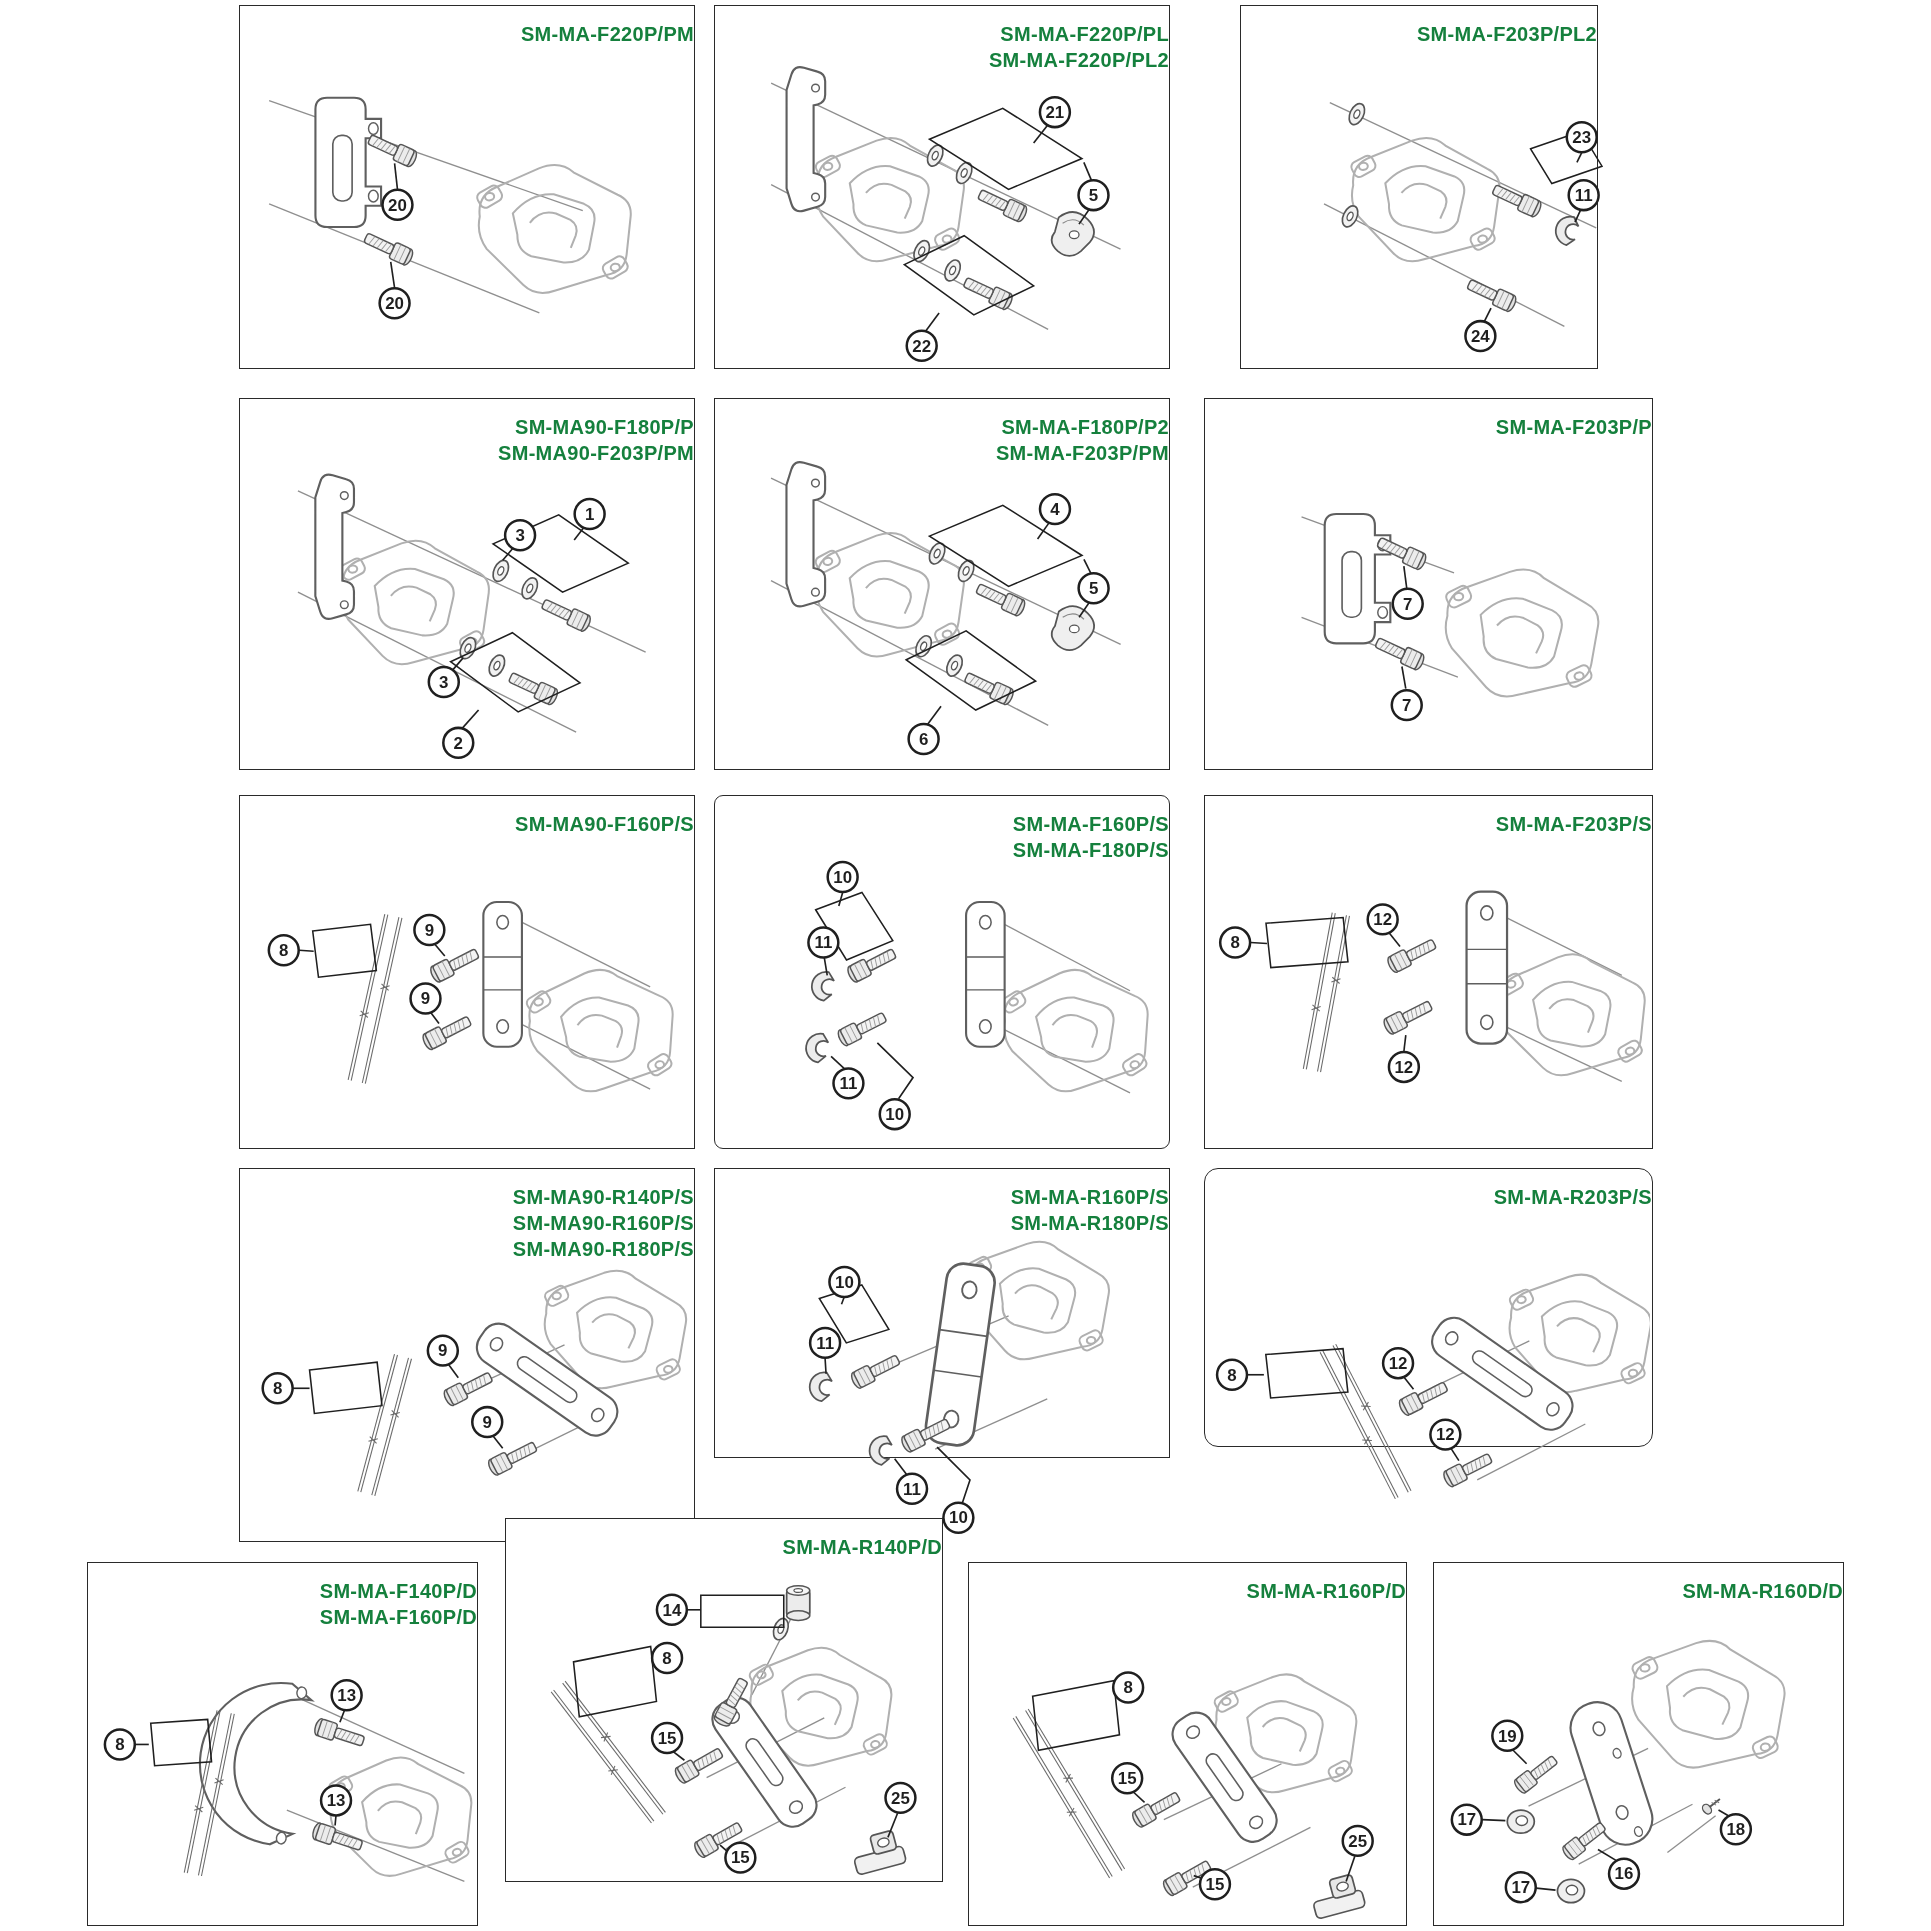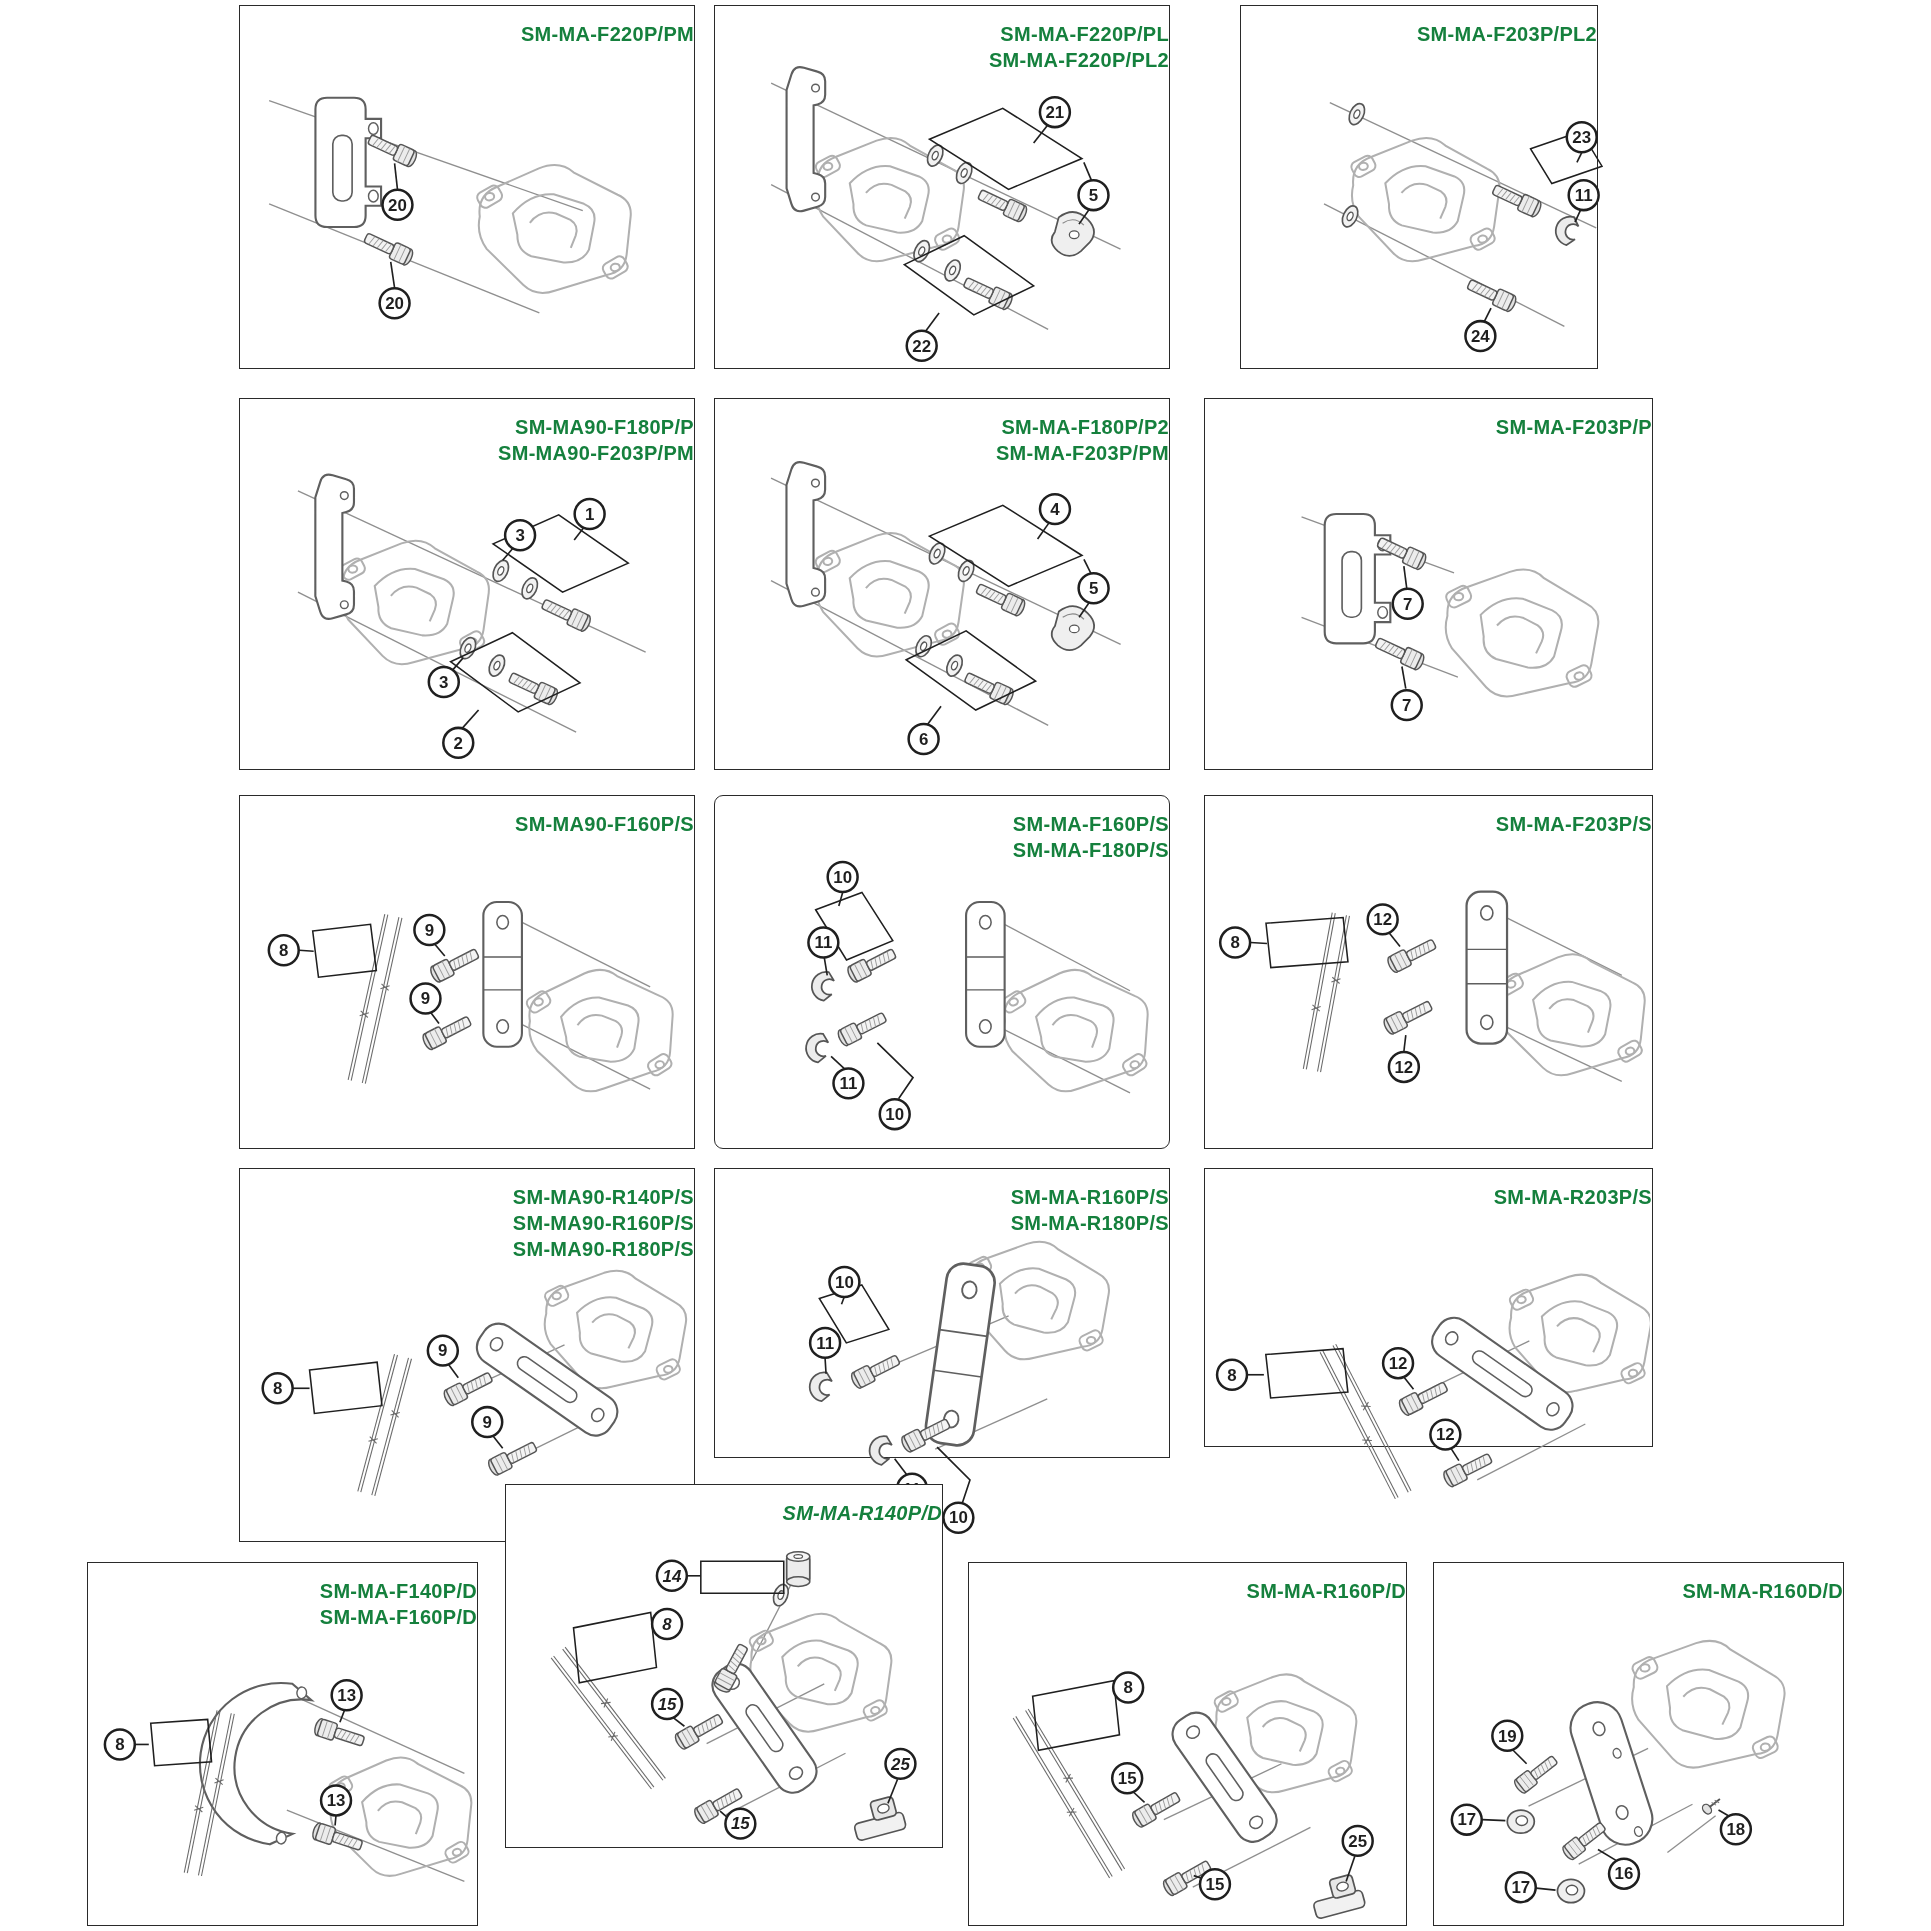--- a/index.html
+++ b/index.html
@@ -977,21 +977,21 @@
         </g>
         <g>
           <polyline points="256,346 264,322 230,288" fill="none" stroke="#1f1f1f" stroke-width="1.7"></polyline>
         </g>
         <g>
           <circle cx="252" cy="361" r="15.5" fill="#fff" stroke="#1f1f1f" stroke-width="2.6"></circle>
           <text x="252" y="367" text-anchor="middle" font-size="17.5" font-weight="bold" font-family="Liberation Sans, sans-serif" fill="#1f1f1f">10</text>
         </g>
       </svg>
     </figure>
-    <figure class="panel" style="left: 1204px; top: 1168px; width: 449px; height: 279px;">
+    <figure class="panel" style="left: 1204px; top: 1168px; width: 449px; height: 279px; border-radius: 14px;">
     <figcaption class="panel-title">
         <div>SM-MA-R203P/S</div>
       </figcaption>
   <svg class="panel-svg" width="445" height="370" viewBox="0 0 461 383">
         <g>
           <polyline points="236,226 336,178" fill="none" stroke="#8f8f8f" stroke-width="1.4"></polyline>
         </g>
         <g>
           <polyline points="282,322 394,264" fill="none" stroke="#8f8f8f" stroke-width="1.4"></polyline>
         </g>
@@ -1149,21 +1149,21 @@
         </g>
         <g>
           <polyline points="257,261 256,272" fill="none" stroke="#1f1f1f" stroke-width="1.7"></polyline>
         </g>
         <g>
           <circle cx="257" cy="246" r="15.5" fill="#fff" stroke="#1f1f1f" stroke-width="2.6"></circle>
           <text x="257" y="252" text-anchor="middle" font-size="17.5" font-weight="bold" font-family="Liberation Sans, sans-serif" fill="#1f1f1f">13</text>
         </g>
       </svg>
     </figure>
-    <figure class="panel" style="left: 505px; top: 1484px; width: 438px; height: 364px; font-style: italic;">
+    <figure class="panel" style="left: 505px; top: 1518px; width: 438px; height: 364px;">
     <figcaption class="panel-title">
         <div>SM-MA-R140P/D</div>
       </figcaption>
   <svg class="panel-svg" width="434" height="360" viewBox="0 0 450 373">
         <g>
           <polyline points="295,104 255,182" fill="none" stroke="#8f8f8f" stroke-width="1.4"></polyline>
         </g>
         <g>
           <polyline points="208,268 330,206" fill="none" stroke="#8f8f8f" stroke-width="1.4"></polyline>
         </g>

